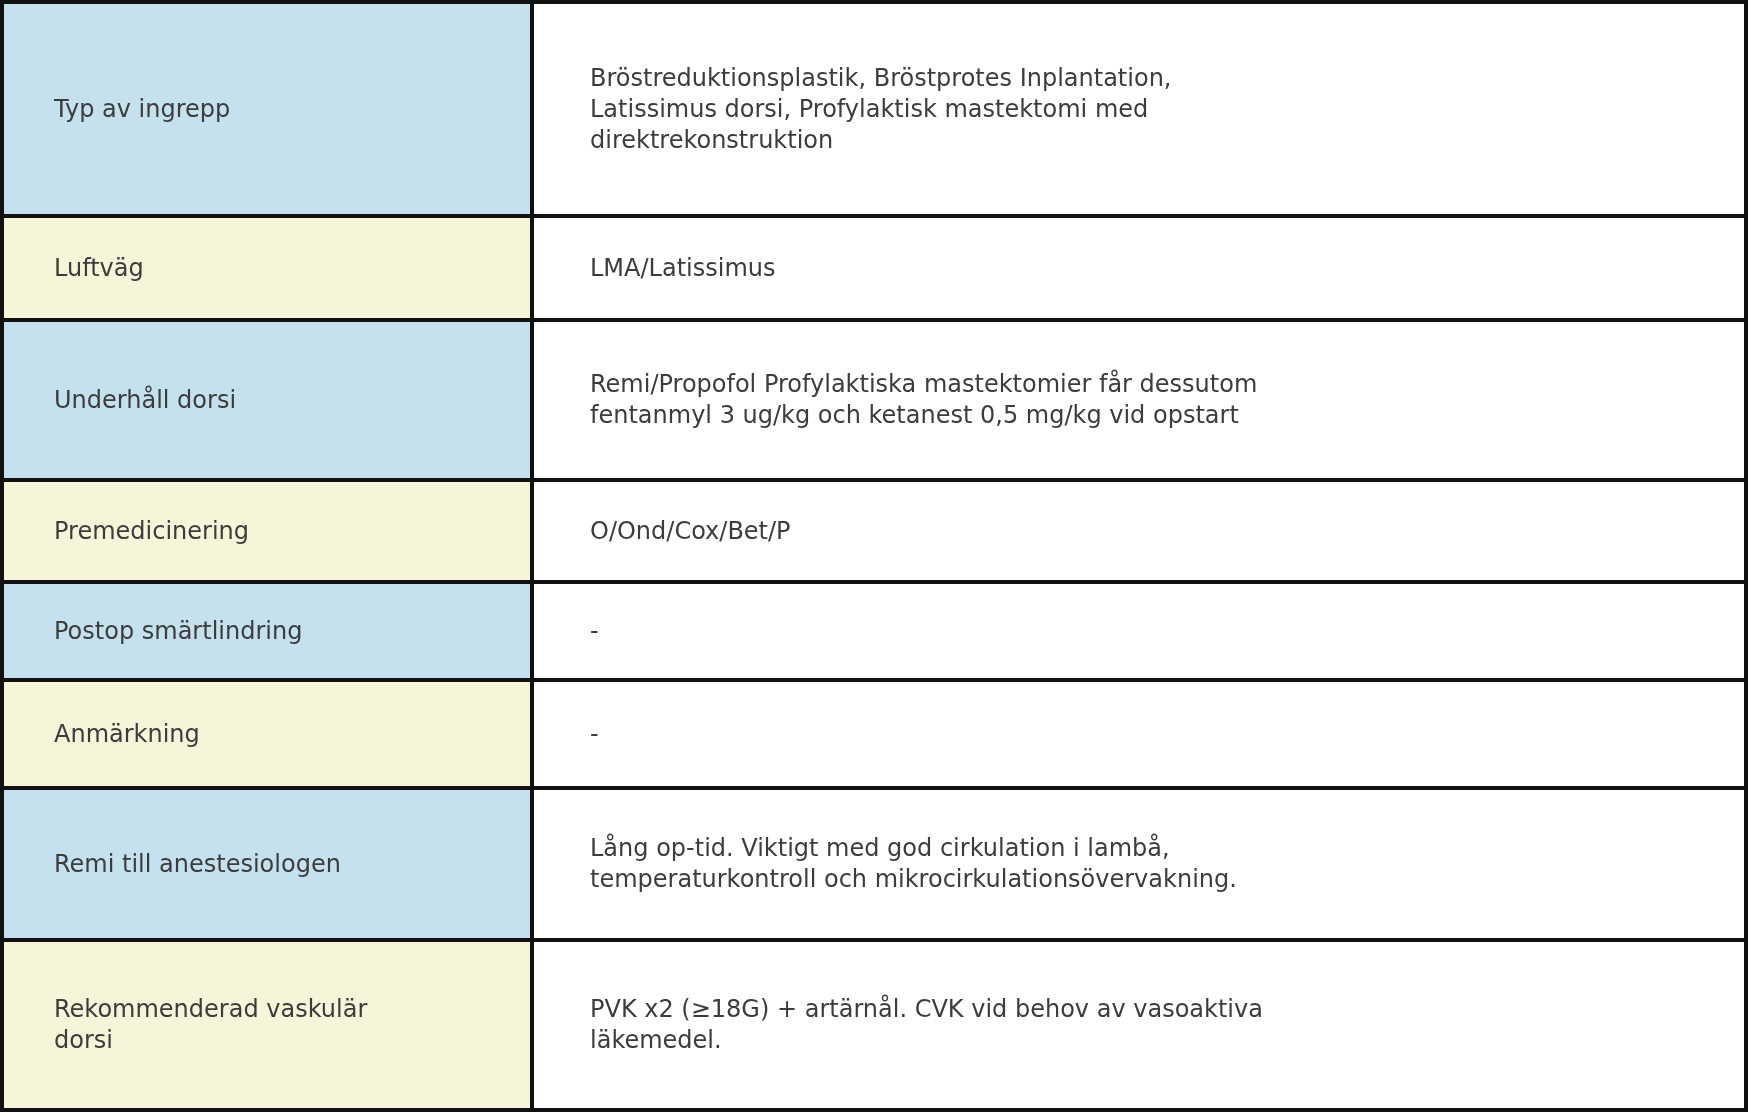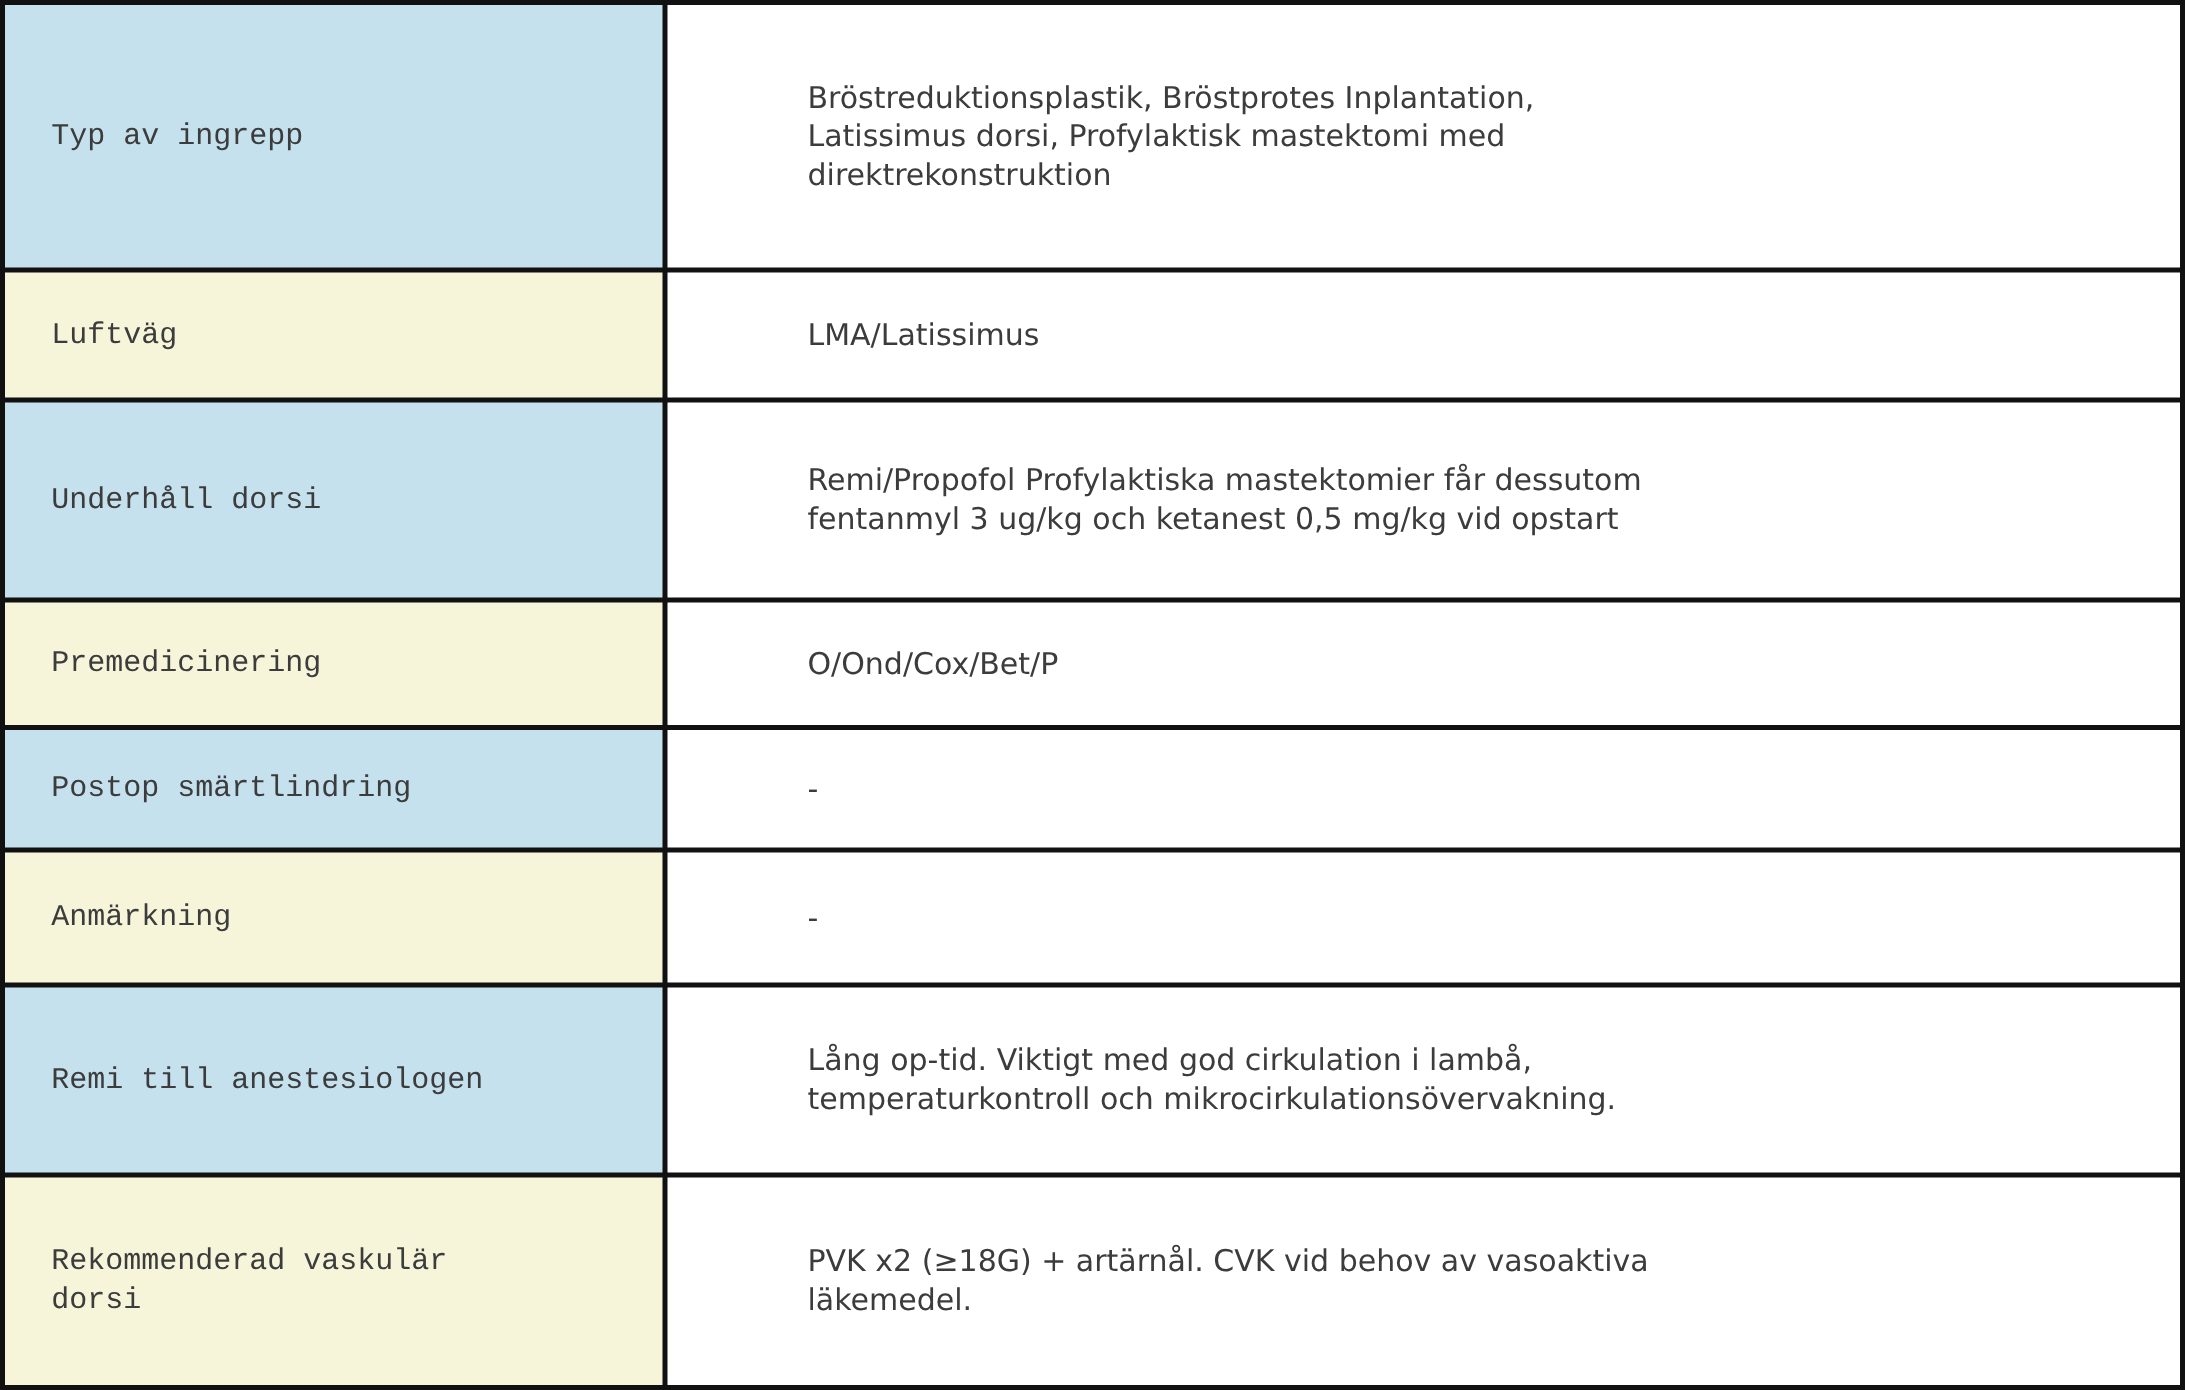--- a/index.html
+++ b/index.html
@@ -27,31 +27,30 @@
   }
   .row{display:contents;}
   .cell{
     display:flex;
     align-items:center;
     font-size:24px;
     line-height:31px;
     white-space:pre-line;
   }
   .cell.label{
-    padding-left:37px;
+    padding-left:50px;
     padding-right:24px;
     background:var(--cream);
-    font-family:Liberation Mono, monospace;
   }
   .row.blue .cell.label{
     background:var(--blue);
   }
   .cell.value{
     background:var(--valuebg);
-    padding-left:112px;
+    padding-left:56px;
     padding-right:40px;
   }
 </style>
 </head>
 <body>
 
 <div class="table">
 
   <div class="row blue">
     <div class="cell label">Typ av ingrepp</div>

